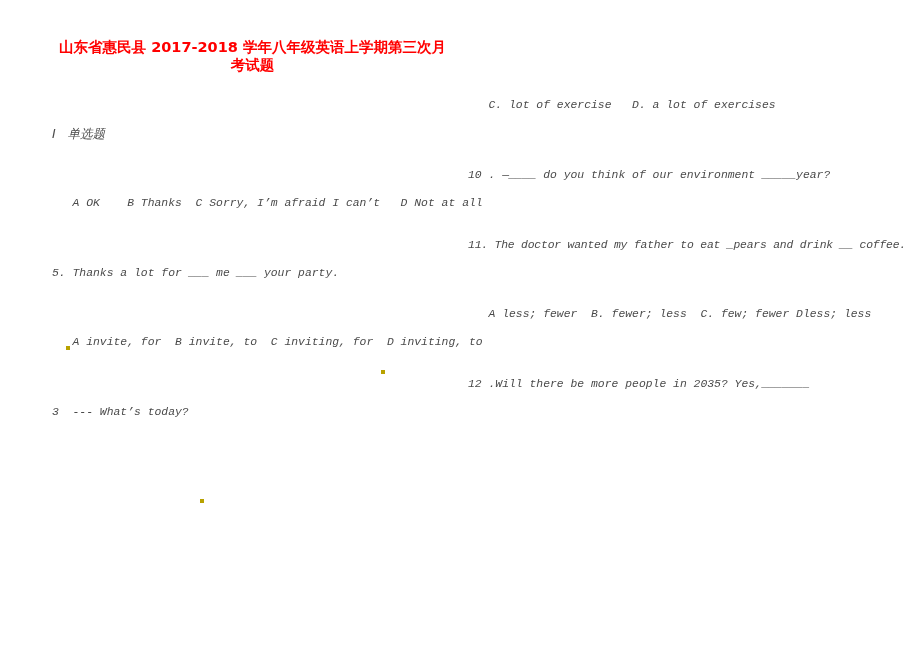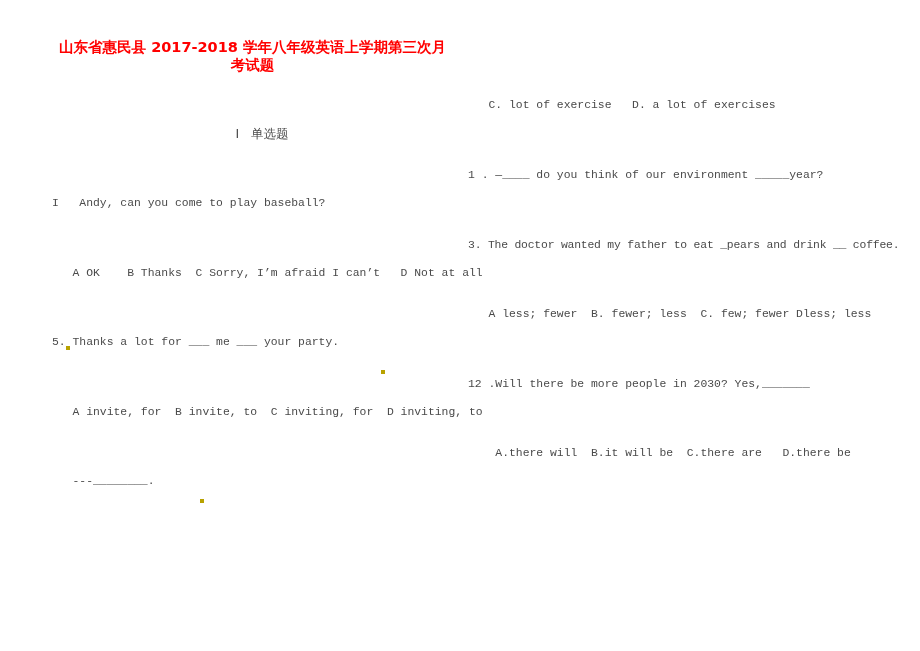--- a/index.html
+++ b/index.html
@@ -48,75 +48,73 @@
   .col-right {
     left: 468px;
     top: 48px;
     width: 430px;
   }
   .ln {
     display: block;
     height: 23.2px;
     white-space: pre;
     color: #4a4a4a;
+    font-style: italic;
   }
   .ln.cjk {
     font-family: "DejaVu Sans", "Liberation Sans", sans-serif;
     font-size: 12.5px;
-    text-align: center;
   }
   .ln.tight {
     letter-spacing: -0.2px;
   }
   .mark-abs {
     position: absolute;
     width: 4px;
     height: 4px;
     background: #b8a200;
   }
 </style>
 </head>
 <body>
 
 <div class="page">
 
   <div class="title">山东省惠民县 2017-2018 学年八年级英语上学期第三次月考试题</div>
 
   <div class="col col-left">
     <span class="ln cjk">I   单选题</span>
-    <span class="ln">I   Andy, can you come to play baseball?</span>
     <span class="ln">   A OK    B Thanks  C Sorry, I’m afraid I can’t   D Not at all</span>
     <span class="ln">5. Thanks a lot for ___ me ___ your party.</span>
     <span class="ln">   A invite, for  B invite, to  C inviting, for  D inviting, to</span>
-    <span class="ln">   ---________.</span>
+    <span class="ln">3  --- What’s today?</span>
     
     
     
     
     
     
     
     
     
     
     
     
     
     
     
     
   </div>
 
   <div class="col col-right">
     <span class="ln">   C. lot of exercise   D. a lot of exercises</span>
-    <span class="ln">1 . —____ do you think of our environment _____year?</span>
-    <span class="ln tight">3. The doctor wanted my father to eat _pears and drink __ coffee.</span>
+    <span class="ln">10 . —____ do you think of our environment _____year?</span>
+    <span class="ln tight">11. The doctor wanted my father to eat _pears and drink __ coffee.</span>
     <span class="ln">   A less; fewer  B. fewer; less  C. few; fewer Dless; less</span>
-    <span class="ln">12 .Will there be more people in 2030? Yes,_______</span>
-    <span class="ln">    A.there will  B.it will be  C.there are   D.there be</span>
+    <span class="ln">12 .Will there be more people in 2035? Yes,_______</span>
     
     
     
     
     
     
     
     
     
     

